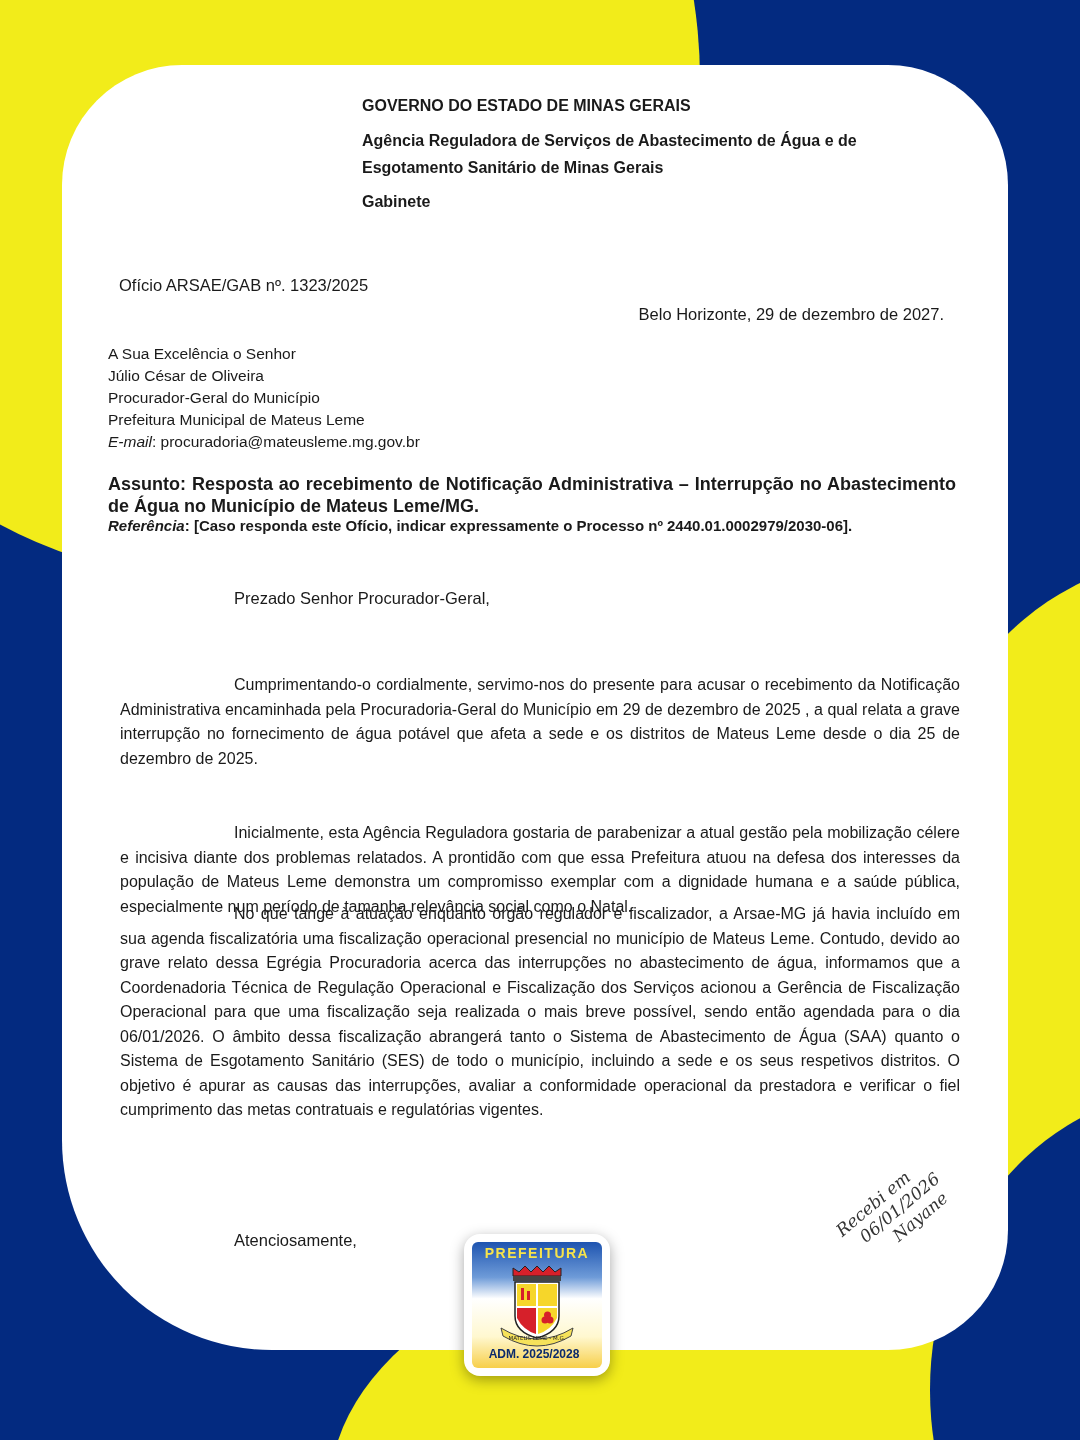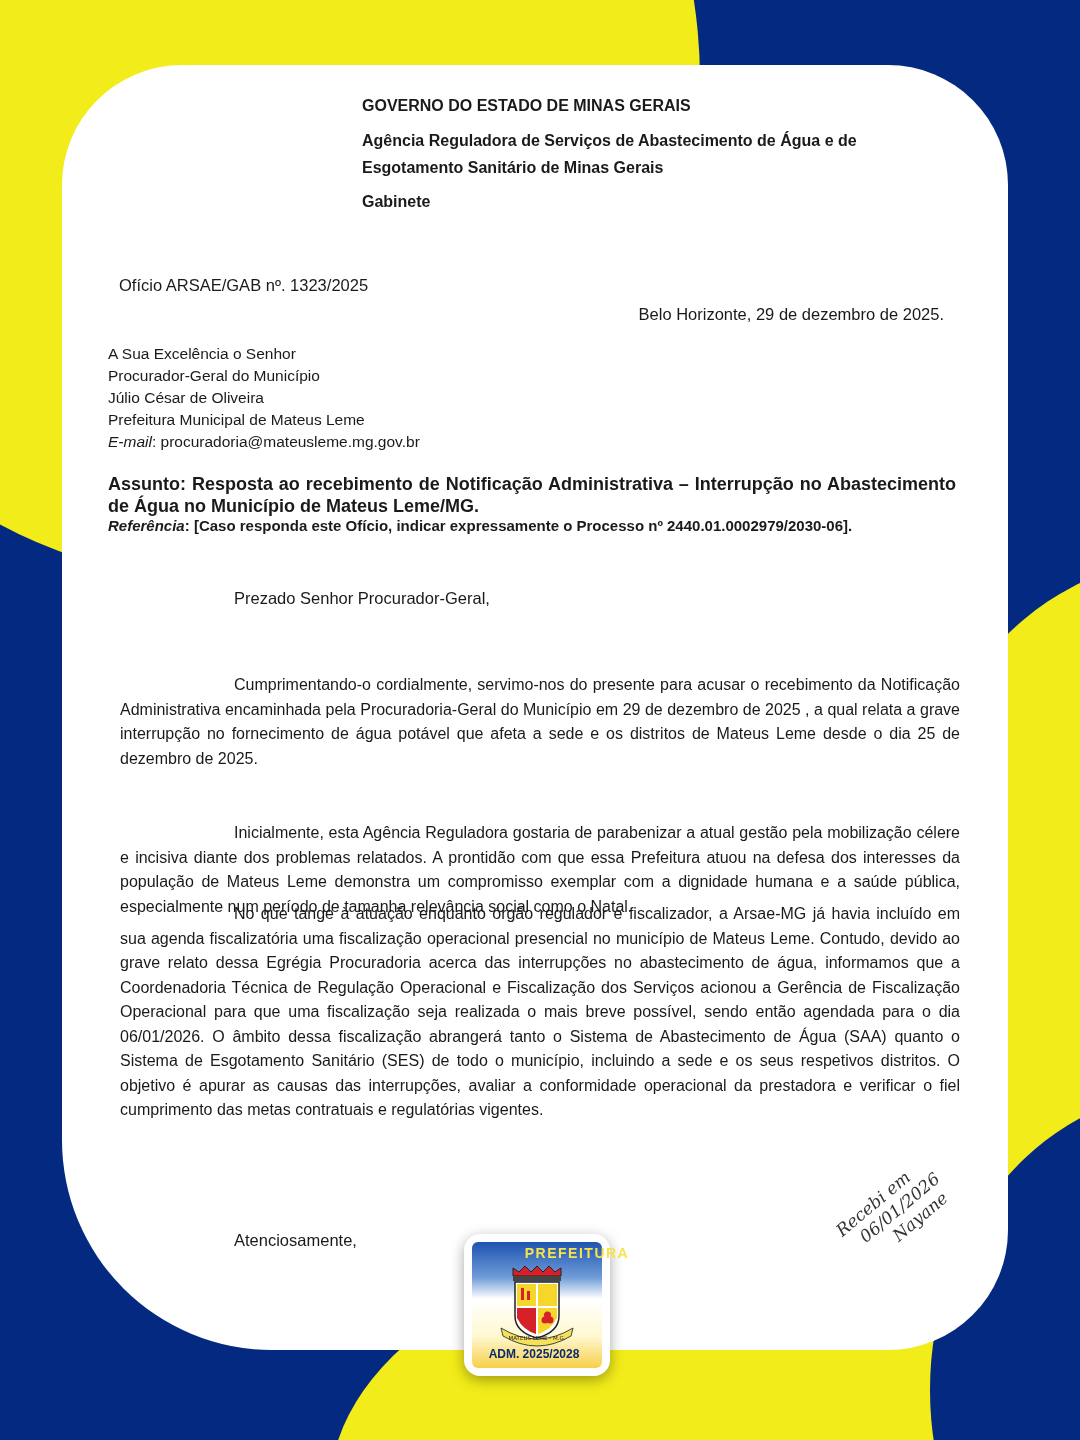--- a/index.html
+++ b/index.html
@@ -29,44 +29,44 @@
   .para{left:58px;width:840px;line-height:24.5px;text-align:justify;font-size:16px;}
   .para .indent{display:inline-block;width:114px;}
   .p1{top:608px;}
   .p2{top:718px;margin-top:38px;}
   .p3{top:837px;}
   .p4{top:1098px;}
   .closing{left:172px;top:1166px;}
   .handwrite{position:absolute;left:770px;top:1160px;transform:rotate(-40deg);transform-origin:left top;font-family:"DejaVu Serif",serif;font-style:italic;font-size:17px;color:#333;line-height:20px;}
   .badge{position:absolute;left:464px;top:1234px;width:146px;height:142px;background:#fff;border-radius:16px;box-shadow:0 4px 14px rgba(0,0,0,.35);}
   .badge-inner{position:absolute;left:8px;top:8px;width:130px;height:126px;border-radius:6px;background:linear-gradient(#1e54b0 0%, #6e9bd8 28%, #ffffff 45%, #fff8d0 75%, #f7cf4a 100%);}
-  .badge-title{position:absolute;left:0;top:3px;width:130px;text-align:center;font-weight:bold;font-size:14px;letter-spacing:1.5px;color:#f8e44a;padding-left:40px;}
+  .badge-title{position:absolute;left:0;top:3px;width:130px;text-align:center;font-weight:bold;font-size:14px;letter-spacing:1.5px;color:#f8e44a;}
   .badge-foot{position:absolute;left:0;top:105px;width:124px;text-align:center;font-weight:bold;font-size:12px;color:#0b2a6b;}
   .crest{position:absolute;left:27px;top:22px;}
 </style>
 </head>
 <body>
 
 <div class="bg-shape yellow-tl"></div>
 <div class="bg-shape yellow-r"></div>
 <div class="bg-shape yellow-b"></div>
 <div class="bg-shape navy-b"></div>
 
 <div class="card">
   <div class="doc hdr hdr1">GOVERNO DO ESTADO DE MINAS GERAIS</div>
   <div class="doc hdr hdr2">Agência Reguladora de Serviços de Abastecimento de Água e de Esgotamento Sanitário de Minas Gerais</div>
   <div class="doc hdr hdr3">Gabinete</div>
 
   <div class="doc oficio">Ofício ARSAE/GAB nº. 1323/2025</div>
-  <div class="doc date">Belo Horizonte, 29 de dezembro de 2025.</div>
+  <div class="doc date">Belo Horizonte, 29 de dezembro de 2027.</div>
 
   <div class="doc addr">
     <div>A Sua Excelência o Senhor</div>
+    <div>Júlio César de Oliveira</div>
     <div>Procurador-Geral do Município</div>
-    <div>Júlio César de Oliveira</div>
     <div>Prefeitura Municipal de Mateus Leme</div>
     <div><i>E-mail</i><span>: procuradoria@mateusleme.mg.gov.br</span></div>
   </div>
 
   <div class="doc subject"><span>Assunto: </span><span>Resposta ao recebimento de Notificação Administrativa – Interrupção no Abastecimento de Água no Município de Mateus Leme/MG.</span></div>
   <div class="doc ref"><i>Referência</i><span>: [Caso responda este Ofício, indicar expressamente o Processo nº 2440.01.0002979/2030-06].</span></div>
 
   <div class="doc greet">Prezado Senhor Procurador-Geral,</div>
 
   <div class="doc para p1"><span class="indent"></span><span>Cumprimentando-o cordialmente, servimo-nos do presente para acusar o recebimento da Notificação Administrativa encaminhada pela Procuradoria-Geral do Município em 29 de dezembro de 2025 , a qual relata a grave interrupção no fornecimento de água potável que afeta a sede e os distritos de Mateus Leme desde o dia 25 de dezembro de 2025.</span></div>

